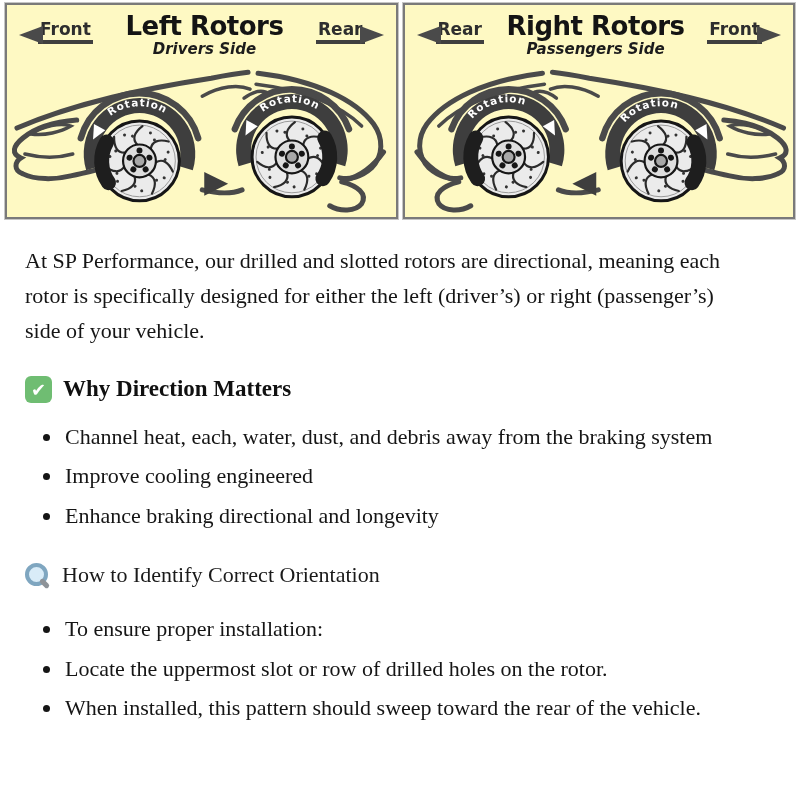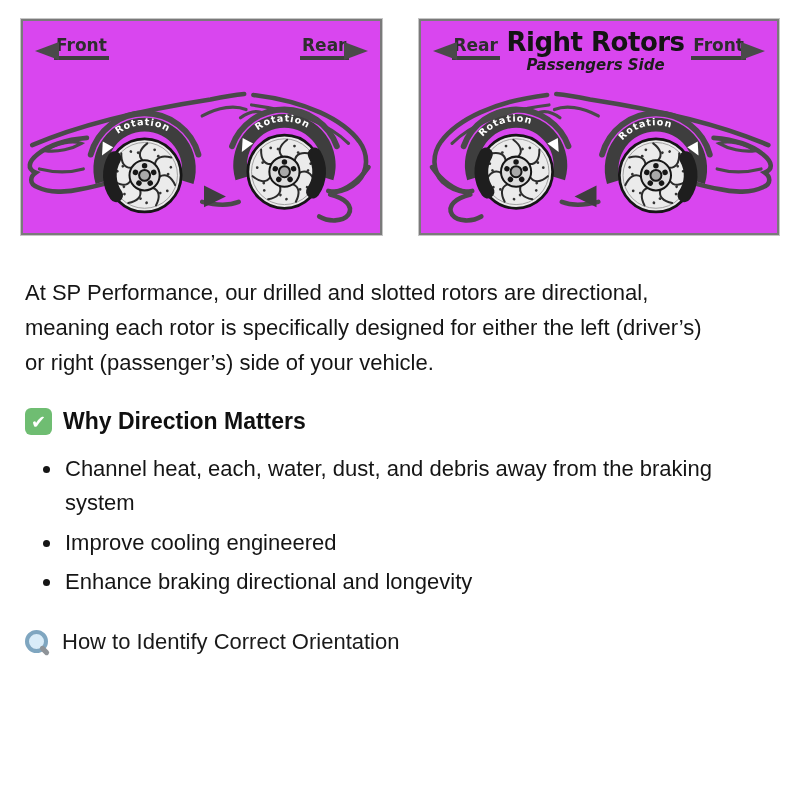--- a/index.html
+++ b/index.html
@@ -1,20 +1,20 @@
 <!DOCTYPE html>
 <html><head>
 <meta charset="utf-8">
 <style>
   html,body{margin:0;padding:0;background:#ffffff;}
   .page{width:800px;min-height:800px;background:#fff;}
 
   
   .diagram{display:flex;gap:5px;margin:3px 5px 0;}
-  .panel{flex:1;margin:16px;background:#d946ef;border:2px solid #7a7a7a;outline:1px solid #c6c6c6;box-sizing:border-box;height:216px;overflow:hidden;}
+  .panel{flex:1;margin:0;background:#fef9c3;border:2px solid #7a7a7a;outline:1px solid #c6c6c6;box-sizing:border-box;height:216px;overflow:hidden;}
   .panel-header{display:flex;justify-content:space-between;align-items:flex-start;padding:7px 12px 0;height:48px;}
   .titles{text-align:center;margin-top:1px;}
   .ptitle{font:700 26px "DejaVu Sans","Liberation Sans",sans-serif;color:#141414;letter-spacing:-0.5px;line-height:1;}
   .psub{font:italic 700 15px "DejaVu Sans","Liberation Sans",sans-serif;color:#1c1c1c;margin-top:1px;}
   .dirlabel{font:700 17px "DejaVu Sans","Liberation Sans",sans-serif;color:#2e2e2e;margin-top:5px;white-space:nowrap;}
   .word{border-bottom:4px solid #3f3f3f;padding:0 2px 1px;display:inline-block;}
   .tri{display:inline-block;width:0;height:0;border-top:9px solid transparent;border-bottom:9px solid transparent;position:relative;top:9px;}
   .tri-left{border-right:24px solid #4a4a4a;margin-right:-5px;}
   .tri-right{border-left:24px solid #4a4a4a;margin-left:-5px;}
   .car{display:block;width:100%;height:160px;margin-top:2px;}
@@ -29,21 +29,21 @@
   .rotor-ring{fill:none;stroke:#9a9a9a;stroke-width:1;}
   #slot{stroke:#2b2b2b;stroke-width:2.2;fill:none;stroke-linecap:round;}
   #holes circle{fill:#333;}
   .hub{fill:#dedede;stroke:#161616;stroke-width:2.2;}
   .lugs circle{fill:#161616;}
   .axle{fill:#a8a8a8;stroke:#161616;stroke-width:2.2;}
   .rot{fill:#ffffff;font:700 10.5px "DejaVu Sans","Liberation Sans",sans-serif;letter-spacing:1px;}
   .rot-arrow{fill:#ffffff;}
 
   
-  main{padding:12px 20px 14px 25px;font-family:Liberation Sans, sans-serif;font-size:22px;color:#151515;}
+  main{padding:12px 20px 14px 25px;font-family:Liberation Serif, serif;font-size:22px;color:#151515;}
   .intro{line-height:1.6;max-width:700px;margin:12px 0 0;}
   h2.sec{font-size:23px;margin:27px 0 8px;display:flex;align-items:flex-start;gap:11px;font-weight:700;color:#101010;}
   .lead{margin:25px 0 0;}
   ul{list-style:disc;margin:17px 0 0;padding-left:38px;}
   li{line-height:1.57;margin:5px 0;max-width:680px;padding-left:2px;}
   h3.sec2{font-size:22px;font-weight:400;margin:29px 0 0;display:flex;align-items:flex-start;gap:10px;color:#1a1a1a;}
   ul.second{margin-top:23px;}
 
   
   .check-emoji{width:27px;height:27px;border-radius:6px;background:#6fbd72;display:inline-flex;align-items:center;justify-content:center;flex:0 0 auto;}
@@ -117,20 +117,24 @@
         <path class="caliper" d="M 318.9,76 A 38 38 0 0 1 317.1,116.8"></path>
       </g>
     </defs>
   </svg>
 
   <div class="diagram">
 
     <figure class="panel">
       <div class="panel-header">
         <span class="dirlabel"><i class="tri tri-left"></i><span class="word">Front</span></span>
+        <div class="titles">
+          <div class="ptitle">Left Rotors</div>
+          <div class="psub">Drivers Side</div>
+        </div>
         <span class="dirlabel"><span class="word">Rear</span><i class="tri tri-right"></i></span>
       </div>
       <svg class="car" viewBox="0 0 390 160">
         <use href="#car-body"></use>
         <path id="rotpath-l1" d="M 92.3,66.6 A 48 48 0 0 1 175.4,69.5" fill="none"></path>
         <path id="rotpath-l2" d="M 245.3,62.6 A 48 48 0 0 1 328.4,65.5" fill="none"></path>
         <polygon class="rot-arrow" points="86.4,77.4 98.7,68.2 87.3,62"></polygon>
         <polygon class="rot-arrow" points="239.4,73.4 251.7,64.2 240.3,58"></polygon>
         <text class="rot"><textPath href="#rotpath-l1" startOffset="17%">Rotation</textPath></text>
         <text class="rot"><textPath href="#rotpath-l2" startOffset="17%">Rotation</textPath></text>
@@ -171,14 +175,19 @@
       <li>Channel heat, each, water, dust, and debris away from the braking system</li>
       <li>Improve cooling engineered</li>
       <li>Enhance braking directional and longevity</li>
     </ul>
 
     <h3 class="sec2">
       <span class="mag-emoji"></span>
       <span>How to Identify Correct Orientation</span>
     </h3>
 
+    <ul class="second">
+      <li>To ensure proper installation:</li>
+      <li>Locate the uppermost slot or row of drilled holes on the rotor.</li>
+      <li>When installed, this pattern should sweep toward the rear of the vehicle.</li>
+    </ul>
   </main>
 </div>
 
 </body></html>

